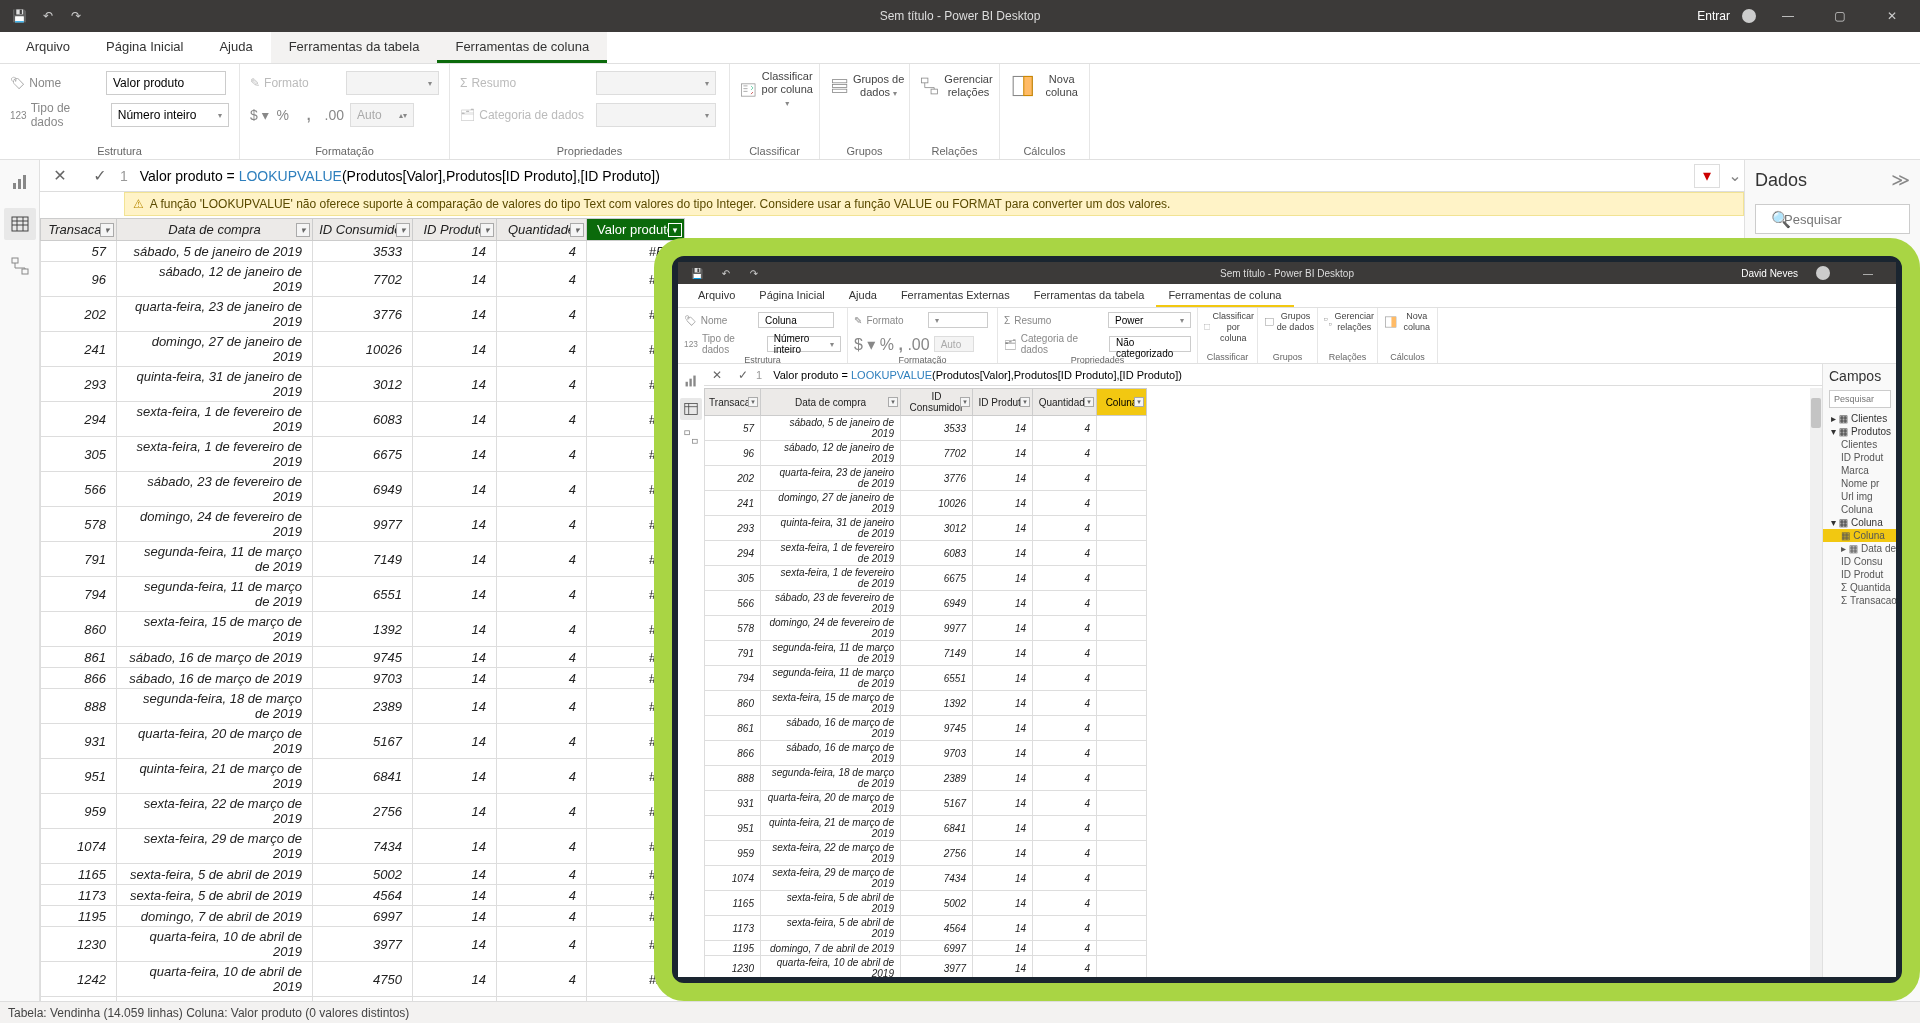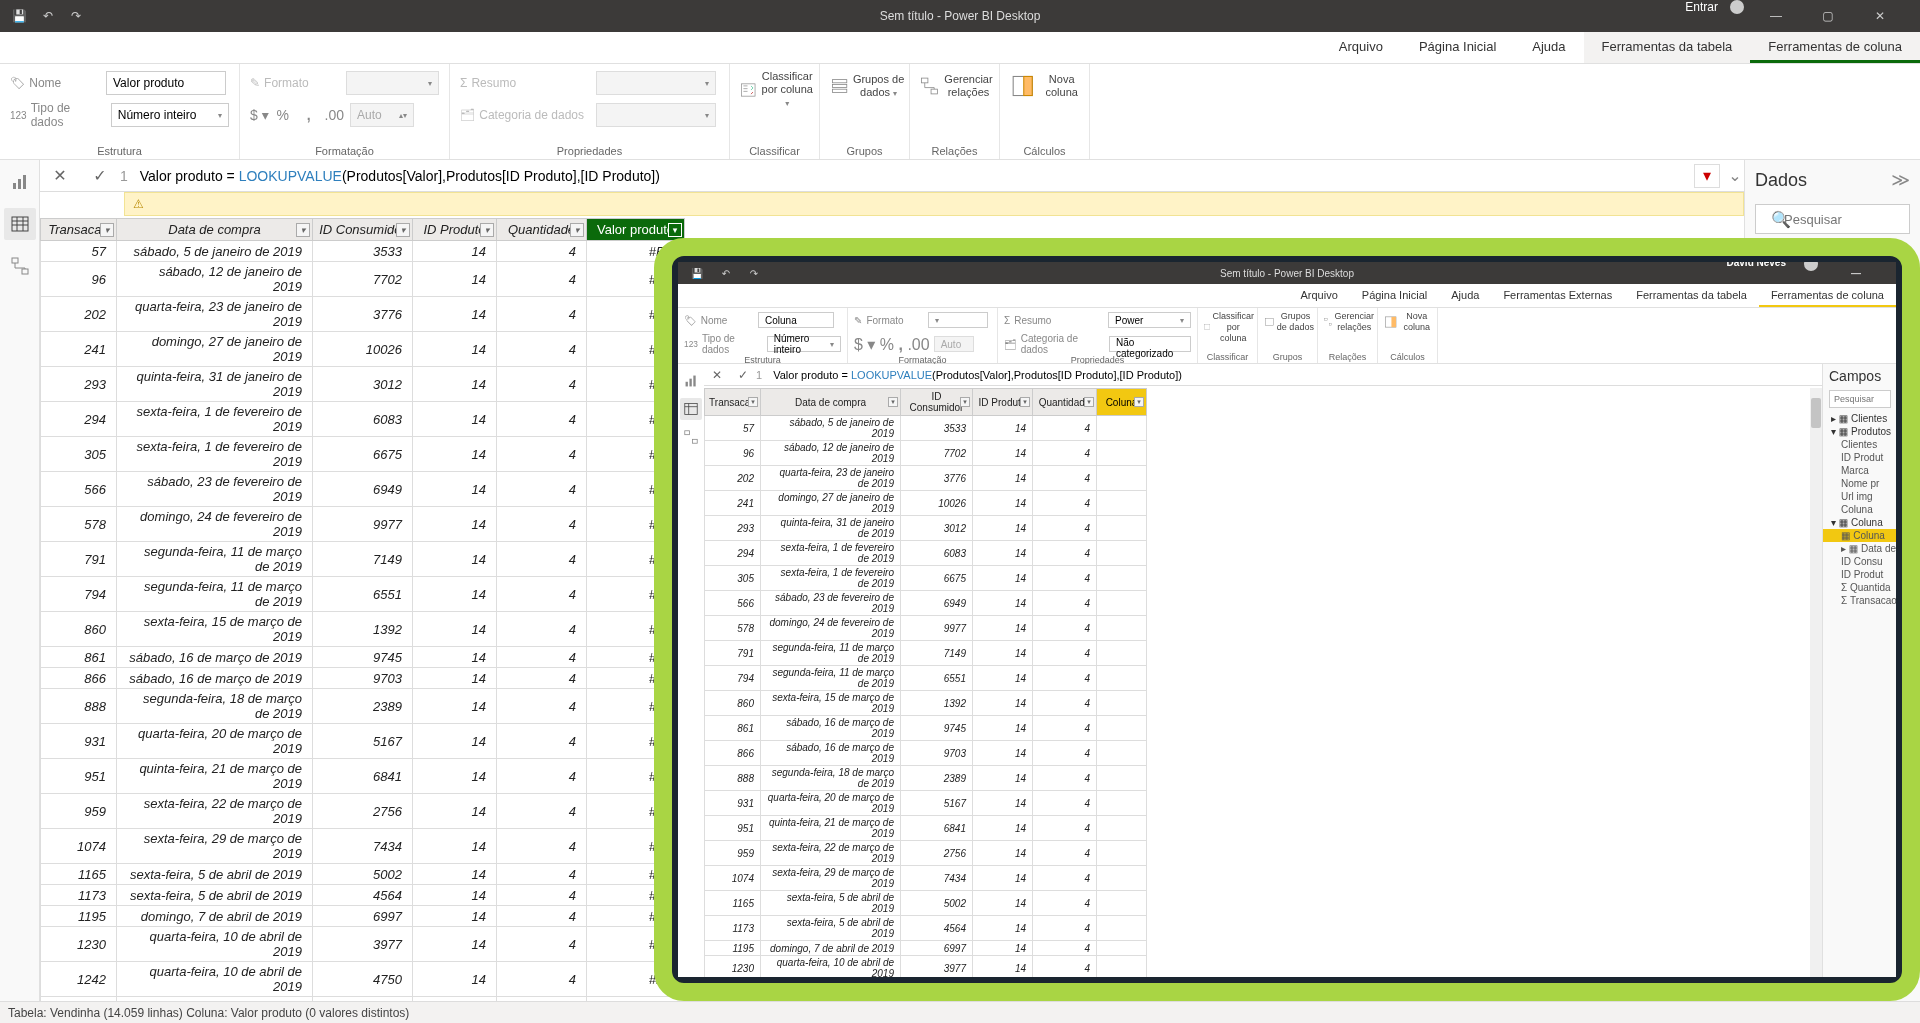--- a/index.html
+++ b/index.html
@@ -3,26 +3,26 @@
 <meta charset="utf-8">
 <style>
 * { margin: 0; padding: 0; box-sizing: border-box; font-family: "Segoe UI", Arial, sans-serif; }
 body { width: 1920px; height: 1023px; background: #fff; overflow: hidden; position: relative; }
 
 
 .titlebar { height: 32px; background: #3c3a39; color: #fff; display: flex; align-items: center; font-size: 12px; position: relative; }
 .titlebar .qat { display: flex; gap: 4px; padding-left: 8px; }
 .titlebar .qat span { width: 24px; height: 24px; display: inline-flex; align-items: center; justify-content: center; color: #ccc; cursor: pointer; }
 .titlebar .title { position: absolute; left: 50%; transform: translateX(-50%); color: #ddd; }
-.titlebar .right { margin-left: auto; display: flex; gap: 12px; padding-right: 20px; }
+.titlebar .right { margin-left: auto; display: flex; align-items: center; gap: 12px; padding-right: 8px; }
 .titlebar .avatar { width: 14px; height: 14px; border-radius: 50%; background: #ccc; display: inline-block; }
 .titlebar .winbtn { width: 40px; height: 32px; display: inline-flex; align-items: center; justify-content: center; color: #ccc; }
 
 
-.menubar { height: 32px; background: #fff; border-bottom: 1px solid #e0e0e0; display: flex; align-items: stretch; padding-left: 8px; gap: 0; justify-content: flex-end; }
+.menubar { height: 32px; background: #fff; border-bottom: 1px solid #e0e0e0; display: flex; align-items: stretch; padding-left: 8px; gap: 0; }
 .menubar .tab { padding: 0 18px; display: flex; align-items: center; font-size: 13px; color: #333; cursor: pointer; border-bottom: 2px solid transparent; }
 .menubar .tab.active { border-bottom-color: #0b6a0b; font-weight: 400; }
 .menubar .tab.selected-context { background: #f3f2f1; }
 .menubar .tab.highlight { border-bottom: 3px solid #0b6a0b; }
 
 
 .ribbon { height: 96px; background: #fff; border-bottom: 1px solid #e0e0e0; display: flex; align-items: stretch; font-size: 12px; }
 .rgroup { border-right: 1px solid #e6e6e6; padding: 6px 10px 2px 10px; display: flex; flex-direction: column; justify-content: space-between; }
 .rgroup .rows { display: flex; flex-direction: column; gap: 6px; }
 .rgroup .row { display: flex; align-items: center; gap: 6px; height: 26px; }
@@ -280,20 +280,21 @@
   <div class="fx-text">
     <span class="ln">1</span>
     <span> Valor produto = </span><span class="fn">LOOKUPVALUE</span><span>(Produtos[Valor],Produtos[ID Produto],[ID Produto])</span>
   </div>
   <div class="dropdownbtn">▾</div>
   <div style="width:18px;text-align:center;color:#888;cursor:pointer;">⌄</div>
 </div>
 
 <div class="warning-row">
   <span class="wicon">⚠</span>
+  <span>A função 'LOOKUPVALUE' não oferece suporte à comparação de valores do tipo Text com valores do tipo Integer. Considere usar a função VALUE ou FORMAT para converter um dos valores.</span>
 </div>
 
 <div class="table-area">
   <table class="datagrid" id="main-table">
     <thead>
         <tr>
       <th style="width:76px;"><span>Transacao</span><span class="ddicon">▾</span></th>
       <th style="width:196px;"><span>Data de compra</span><span class="ddicon">▾</span></th>
       <th style="width:100px;"><span>ID Consumidor</span><span class="ddicon">▾</span></th>
       <th style="width:84px;"><span>ID Produto</span><span class="ddicon">▾</span></th>
@@ -523,21 +524,21 @@
 
 <div class="overlay">
  <div class="overlay-inner">
   <div class="titlebar">
     <div class="qat">
           <span>💾</span>
           <span>↶</span>
           <span>↷</span>
         </div>
     <div class="title">Sem título - Power BI Desktop</div>
-    <div class="right" style="gap:18px;font-weight:bold;">
+    <div class="right" style="gap:18px;">
       <span>David Neves</span>
       <span class="avatar"></span>
       <span class="winbtn">—</span>
     </div>
   </div>
   <div class="menubar">
     <div class="tab">Arquivo</div>
     <div class="tab">Página Inicial</div>
     <div class="tab">Ajuda</div>
     <div class="tab">Ferramentas Externas</div>

